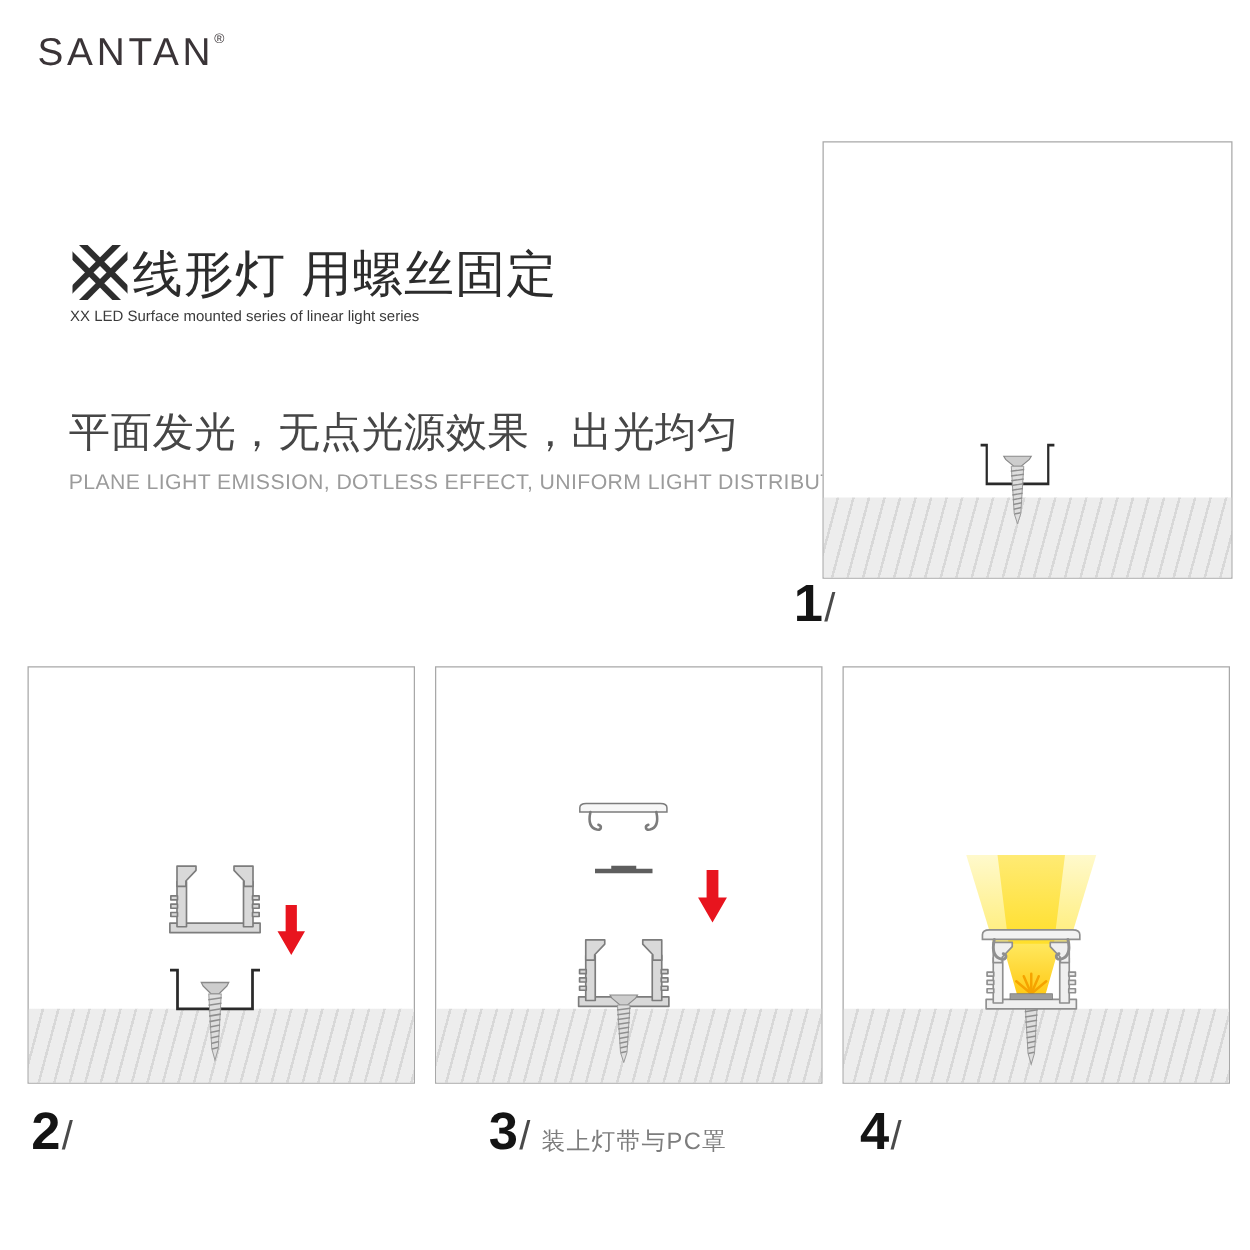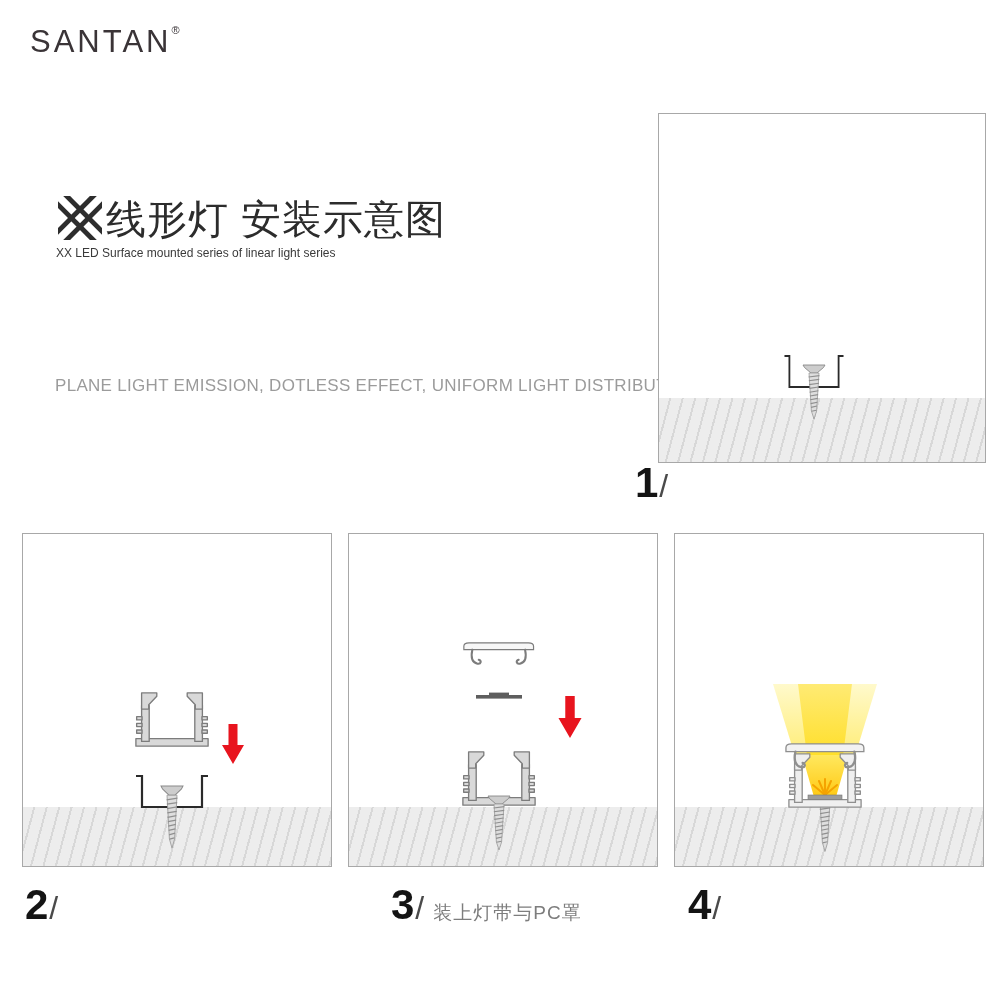--- a/index.html
+++ b/index.html
@@ -75,23 +75,24 @@
   <div class="logo"><span>SANTAN</span><sup>®</sup></div>
 
   <svg class="brandmark" viewBox="0 0 54 54">
     <g transform="rotate(45 27 27)" stroke="#2d2d2d" stroke-width="6">
       <line x1="19.5" y1="-8" x2="19.5" y2="62"></line>
       <line x1="34.5" y1="-8" x2="34.5" y2="62"></line>
       <line x1="-8" y1="19.5" x2="62" y2="19.5"></line>
       <line x1="-8" y1="34.5" x2="62" y2="34.5"></line>
     </g>
   </svg>
-  <div class="title-zh">线形灯 安装示意图</div>
+  <div class="title-zh">线形灯 用螺丝固定</div>
   <div class="subtitle">XX LED Surface mounted series of linear light series</div>
 
+  <div class="feat-zh">平面发光，无点光源效果，出光均匀</div>
   <div class="feat-en">PLANE LIGHT EMISSION, DOTLESS EFFECT, UNIFORM LIGHT DISTRIBUTION.</div>
 
   <div class="panel p1">
     <div class="hatch"></div>
     <svg class="art" viewBox="0 0 326 348">
       <use href="#clip-shape" transform="translate(155,242) scale(0.82,1)" style="stroke:var(--clip-dark,#2a2a2a)"></use>
       <use href="#screw-shape" transform="translate(155,251)"></use>
     </svg>
   </div>
   <div class="caption c1">

